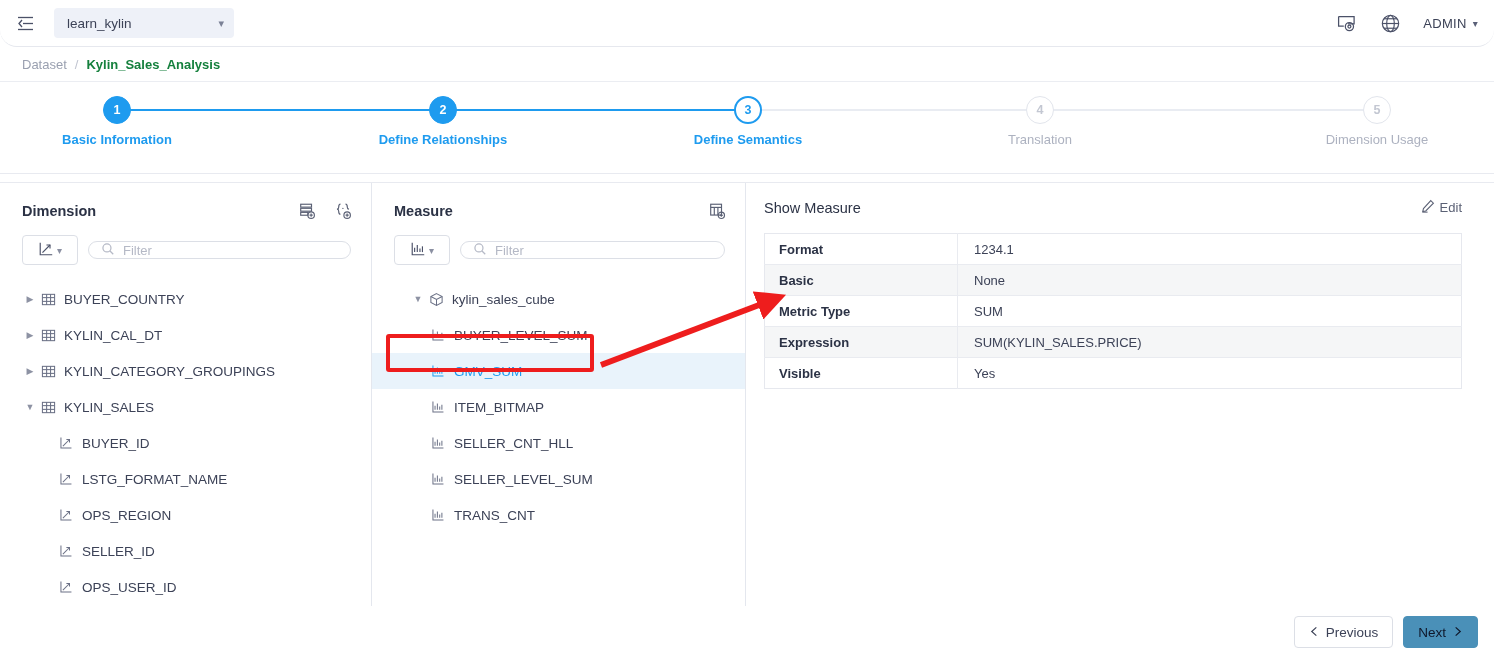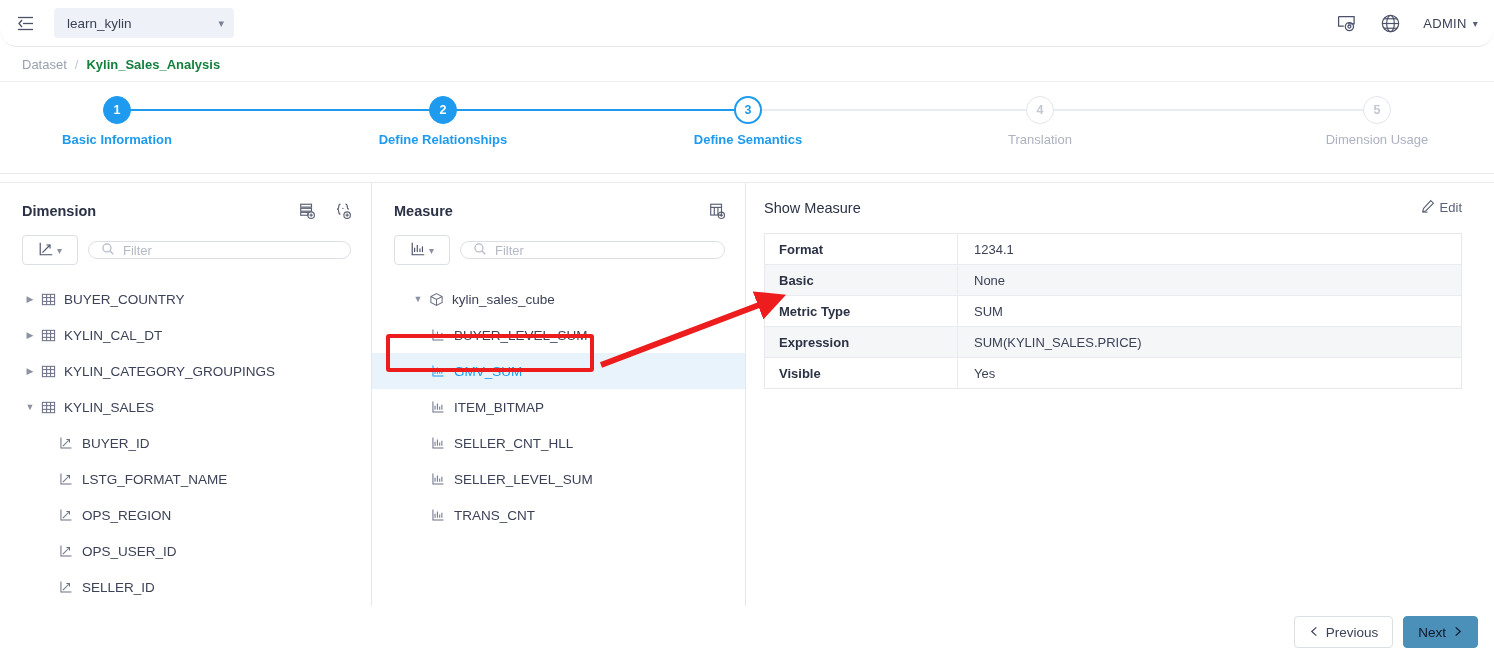--- a/index.html
+++ b/index.html
@@ -408,31 +408,31 @@
         <span>OPS_REGION</span>
       </div>
       <div class="tree-row child">
         <span class="ticon">
           <svg width="14" height="14" viewBox="0 0 18 18" fill="none" stroke="currentColor" stroke-width="1.3">
             <polyline points="2.5,2 2.5,15.5 16,15.5"></polyline>
               <line x1="5" y1="13" x2="13.5" y2="4.5"></line>
             <polyline points="9.5,4.5 13.5,4.5 13.5,8.5"></polyline>
           </svg>
         </span>
-        <span>OPS_USER_ID</span>
+        <span>SELLER_ID</span>
       </div>
       <div class="tree-row child">
         <span class="ticon">
           <svg width="14" height="14" viewBox="0 0 18 18" fill="none" stroke="currentColor" stroke-width="1.3">
             <polyline points="2.5,2 2.5,15.5 16,15.5"></polyline>
               <line x1="5" y1="13" x2="13.5" y2="4.5"></line>
             <polyline points="9.5,4.5 13.5,4.5 13.5,8.5"></polyline>
           </svg>
         </span>
-        <span>SELLER_ID</span>
+        <span>OPS_USER_ID</span>
       </div>
       <div class="tree-row child">
         
         
       </div>
     </div>
   </div>
 
   <div class="panel-mea">
     <div class="panel-head">

